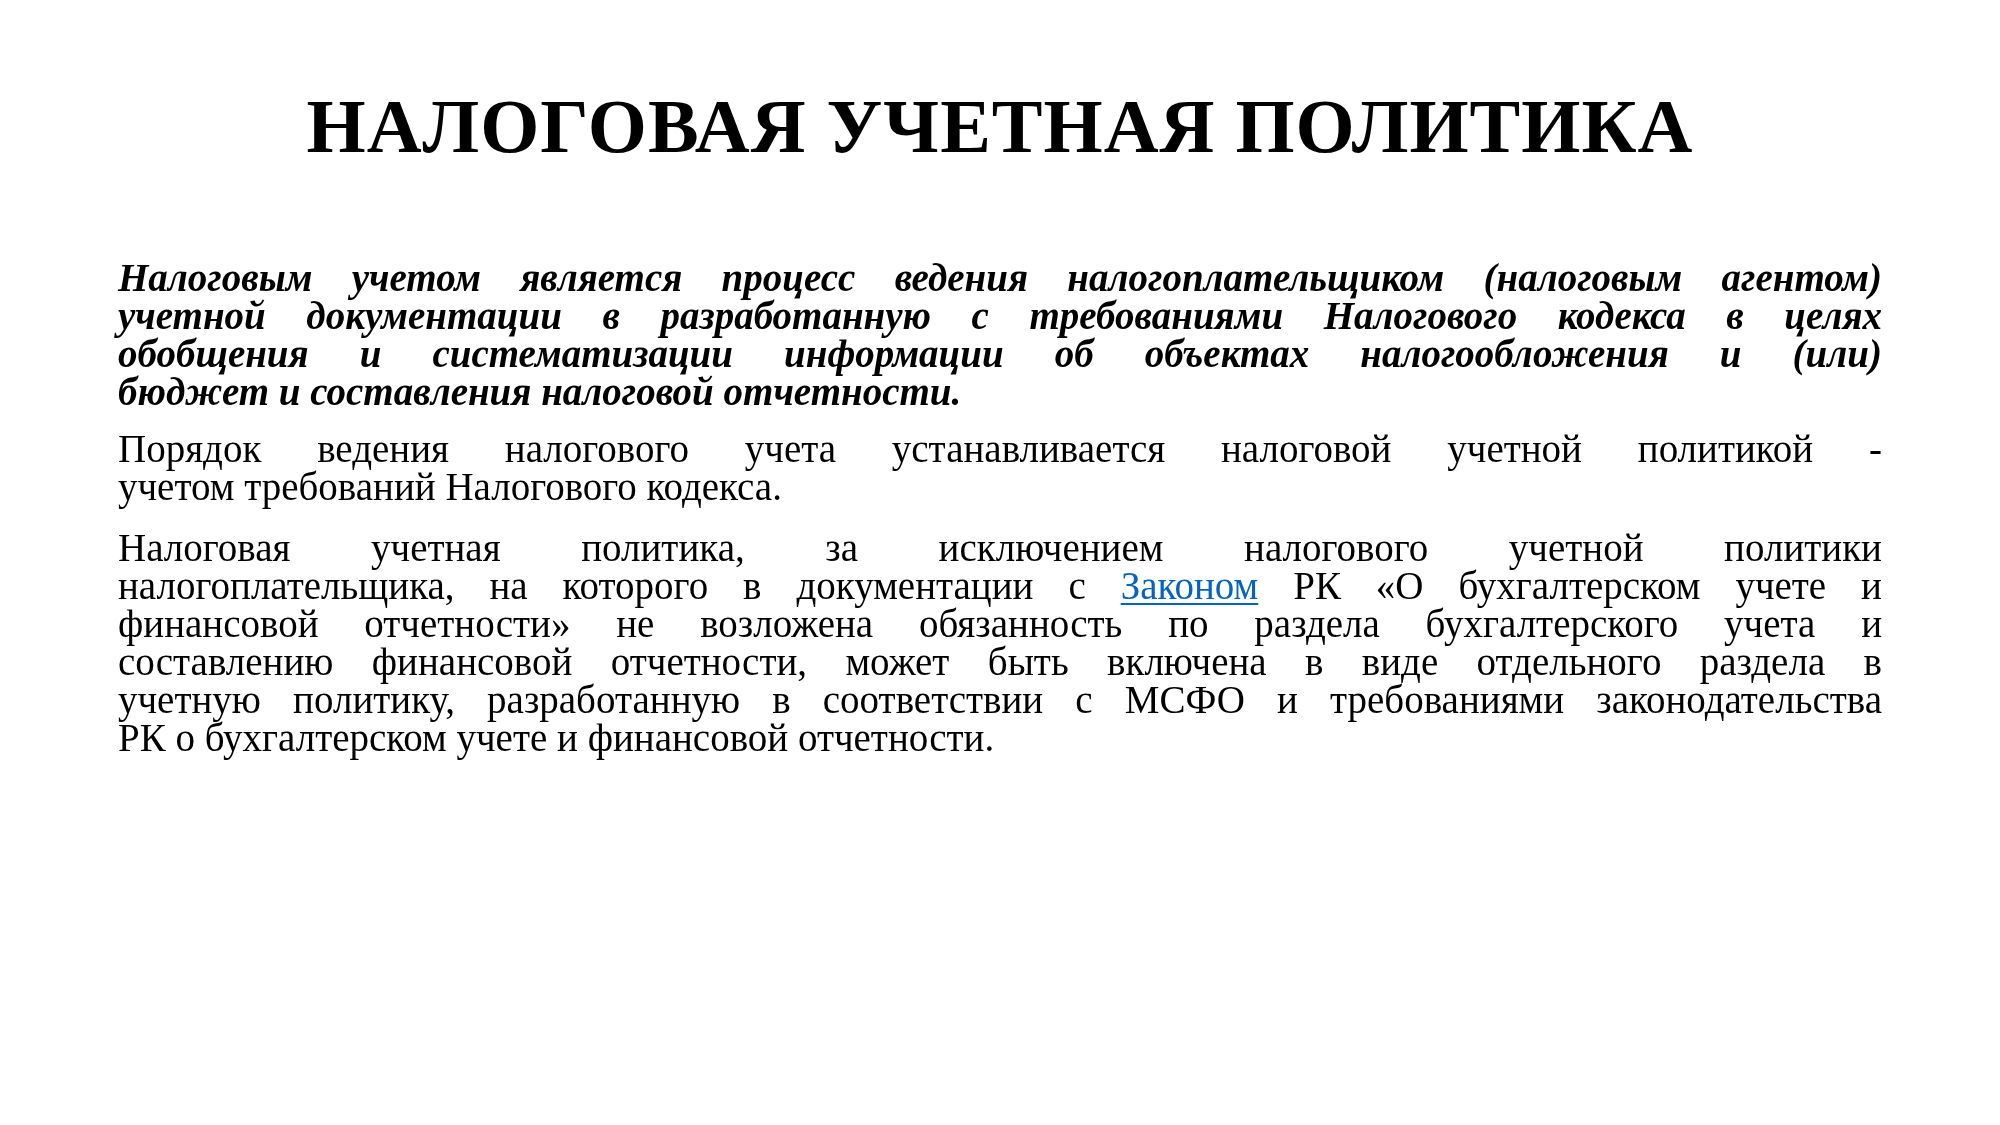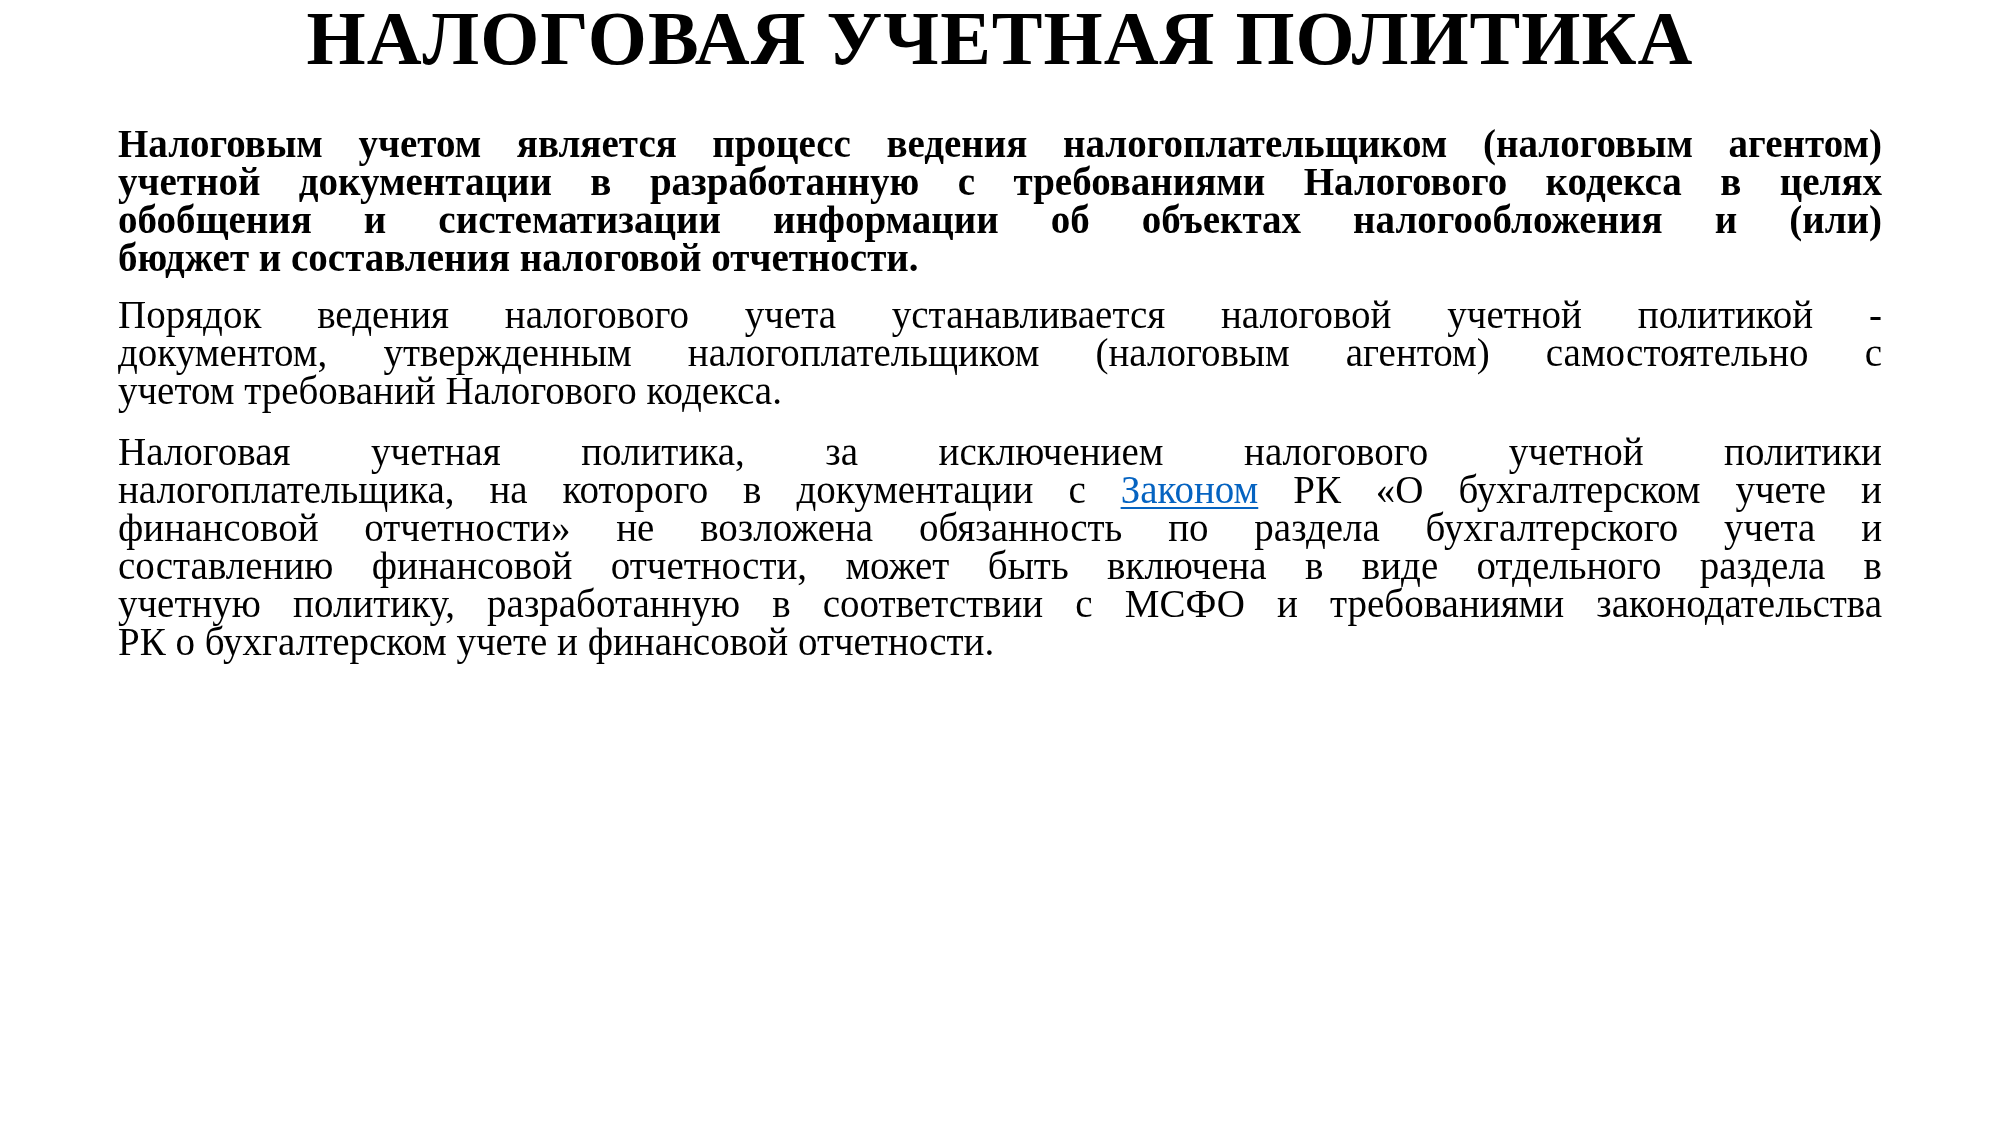--- a/index.html
+++ b/index.html
@@ -9,39 +9,41 @@
   }
   .slide {
     position: relative;
     width: 2000px;
     height: 1125px;
     background: var(--bg, #ffffff);
     color: var(--fg, #000000);
     font-family: "Liberation Serif", "DejaVu Serif", serif;
     overflow: hidden;
     box-sizing: border-box;
+    padding-top: 88px;
   }
   .title {
     margin: 0;
     text-align: center;
     font-size: 76px;
     line-height: 1;
     font-weight: bold;
     letter-spacing: 1px;
     white-space: nowrap;
   }
   .content {
     padding: 0 118px;
     font-size: 39px;
     line-height: 38px;
   }
   .para { margin: 0; }
   .para-intro {
-    margin-top: 49px;
+    margin-top: 95px;
     font-weight: bold;
+    font-style: italic;
   }
   .para-sub190    { margin-top: 74px; }
   .para-poryadok  { margin-top: 19px; }
   .para-nup       { margin-top: 23px; }
   .jline {
     text-align: justify;
     text-align-last: justify;
   }
   .jlast {
     text-align: left;
@@ -68,21 +70,20 @@
     <div class="para para-intro">
       <div class="jline">Налоговым учетом является процесс ведения налогоплательщиком (налоговым агентом)</div>
       <div class="jline">учетной документации в разработанную с требованиями Налогового кодекса в целях</div>
       <div class="jline">обобщения и систематизации информации об объектах налогообложения и (или)</div>
       <div class="jlast">бюджет и составления налоговой отчетности.</div>
     </div>
 
 
     <div class="para para-poryadok">
       <div class="jline">Порядок ведения налогового учета устанавливается налоговой учетной политикой -</div>
-      <div class="jline">документом, утвержденным налогоплательщиком (налоговым агентом) самостоятельно с</div>
       <div class="jlast">учетом требований Налогового кодекса.</div>
     </div>
 
     <div class="para para-nup">
       <div class="jline">Налоговая учетная политика, за исключением налогового учетной политики</div>
       <div class="jline"><span>налогоплательщика, на которого в документации с </span><a class="doc-link">Законом</a><span> РК «О бухгалтерском учете и</span></div>
       <div class="jline">финансовой отчетности» не возложена обязанность по раздела бухгалтерского учета и</div>
       <div class="jline">составлению финансовой отчетности, может быть включена в виде отдельного раздела в</div>
       <div class="jline">учетную политику, разработанную в соответствии с МСФО и требованиями законодательства</div>
       <div class="jlast">РК о бухгалтерском учете и финансовой отчетности.</div>

